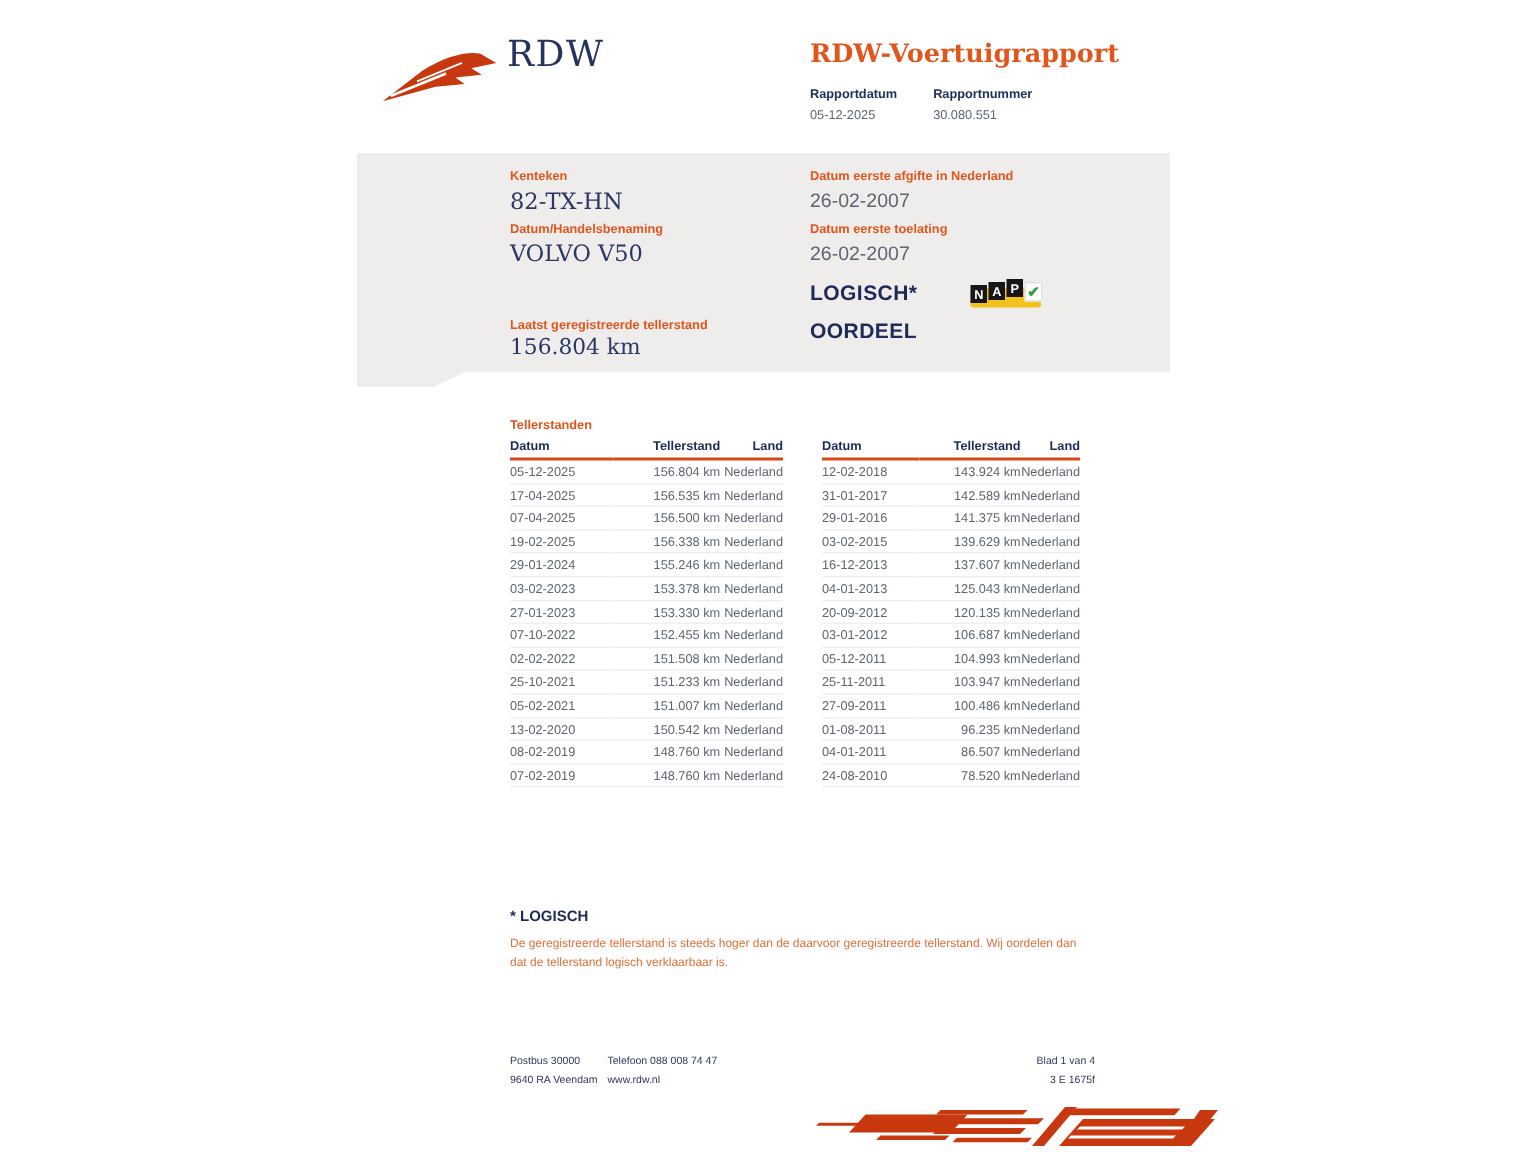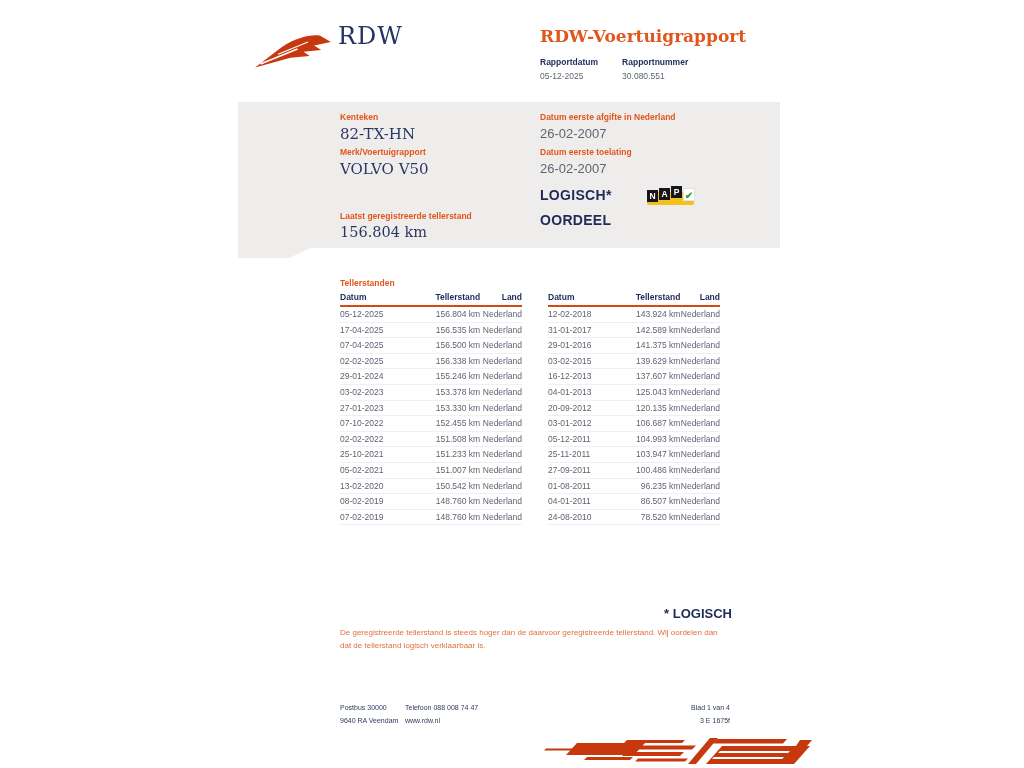--- a/index.html
+++ b/index.html
@@ -55,21 +55,21 @@
   th.c-datum { text-align:left; width:38%;margin-left:17px; }
   th.c-tstand { width:39%; }
   th.c-land { width:23%; }
   td {
     font-size:8.5px; color:#5d6472; text-align:right; line-height:14.6px;
     border-bottom:1px solid #f1f0ef; padding:0; white-space:nowrap;
   }
   td.c-datum { text-align:left; }
   
   .footnote { position:absolute; left:340px; top:606px; width:392px; }
-  .footnote-title { font-size:13px; font-weight:bold; color:#1f2a58;text-align:right; }
+  .footnote-title { font-size:10px; font-weight:bold; color:#1f2a58; }
   .footnote-text { font-size:8px; color:#e0703c; line-height:13px; margin-top:5px; }
   
   .footer { position:absolute; left:340px; top:701px; width:390px; font-size:7px; color:#2e3a5c; }
   .footer .row { display:flex; line-height:13px; }
   .footer .c1 { width:65px; }
   .footer .c2 { flex:1; }
   .footer .c3 { text-align:right; }
   
   .wing-art { position:absolute; left:538px; top:738px; width:274px; height:30px; }
 </style>
@@ -96,21 +96,21 @@
       <span class="meta-value">30.080.551</span>
     </div>
   </div>
 
   <div class="panel">
     <div class="abs" style="left:102px; top:10px;">
       <div class="p-label">Kenteken</div>
       <div class="p-value-lg">82-TX-HN</div>
     </div>
     <div class="abs" style="left:102px; top:45px;">
-      <div class="p-label">Merk/Voertuigrapport</div>
+      <div class="p-label">Datum/Handelsbenaming</div>
       <div class="p-value-lg">VOLVO V50</div>
     </div>
     <div class="abs" style="left:102px; top:109px;">
       <div class="p-label">Laatst geregistreerde tellerstand</div>
       <div class="p-value-lg" style="font-size:14.5px;">156.804 km</div>
     </div>
     <div class="abs" style="left:302px; top:10px;">
       <div class="p-label">Datum eerste afgifte in Nederland</div>
       <div class="p-value-sm">26-02-2007</div>
     </div>
@@ -153,21 +153,21 @@
             <td class="c-datum">17-04-2025</td>
             <td class="c-tstand">156.535 km</td>
             <td class="c-land">Nederland</td>
           </tr>
             <tr>
             <td class="c-datum">07-04-2025</td>
             <td class="c-tstand">156.500 km</td>
             <td class="c-land">Nederland</td>
           </tr>
             <tr>
-            <td class="c-datum">02-02-2025</td>
+            <td class="c-datum">19-02-2025</td>
             <td class="c-tstand">156.338 km</td>
             <td class="c-land">Nederland</td>
           </tr>
             <tr>
             <td class="c-datum">29-01-2024</td>
             <td class="c-tstand">155.246 km</td>
             <td class="c-land">Nederland</td>
           </tr>
             <tr>
             <td class="c-datum">03-02-2023</td>

